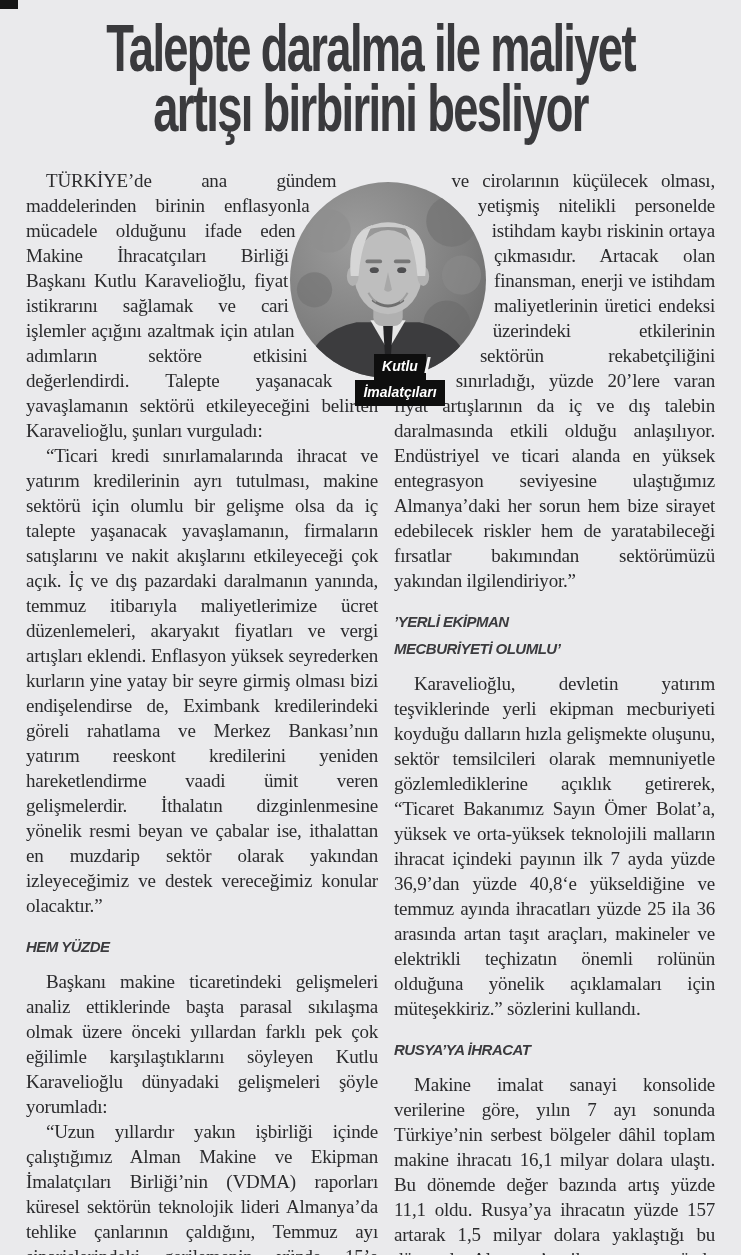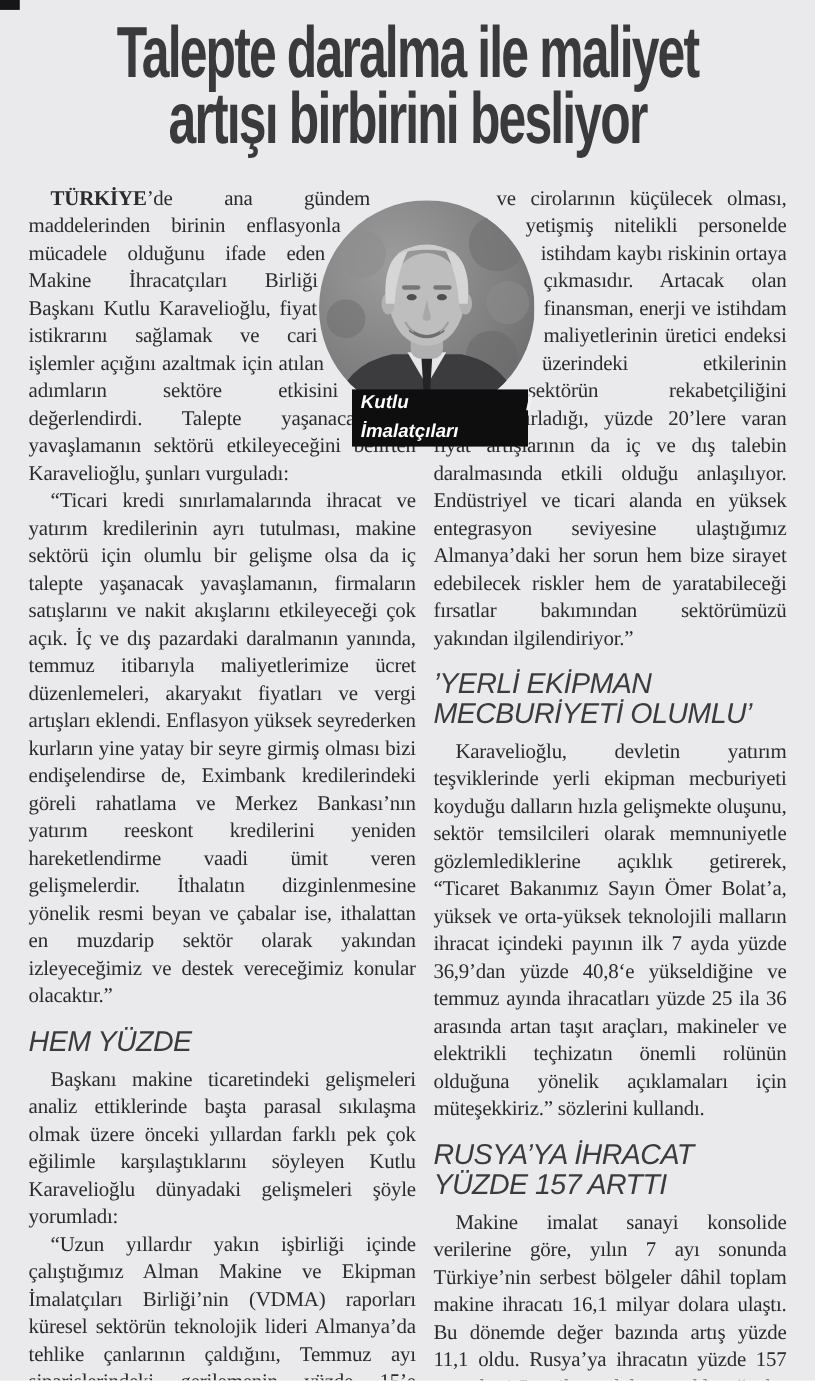--- a/index.html
+++ b/index.html
@@ -44,27 +44,27 @@
   .para {
     margin:0;
     font-size:19px;
     line-height:25px;
     text-align:justify;
     text-indent:20px;
     letter-spacing:-0.2px;
     color:#2b2b2d;
   }
   .para.noindent { text-indent:0; }
-  .lead-word { font-weight:bold; }
+  .lead-word { font-weight:normal; }
   .sec-heading {
     margin:15px 0 9px 0;
     font-family:"Liberation Sans", sans-serif;
-    font-weight:normal;
+    font-weight:bold;
     font-style:italic;
-    font-size:26px;
+    font-size:15px;
     line-height:27px;
     letter-spacing:-0.5px;
     color:#3b3b3e;
   }
   .sh-line { display:block; }
   
   .photo-spacer-left {
     float:right; width:100px; height:245px;
     shape-outside:circle(106px at 116px 114px);
   }
@@ -76,24 +76,24 @@
   .photo {
     position:absolute; margin:0;
     left:290px; top:182px;
     width:196px; height:196px;
   }
   .photo svg { display:block; width:196px; height:196px; }
   .caption {
     position:absolute;
     left:30px; top:172px;
     width:160px;
-    display:flex; flex-direction:column; 
+    display:flex; flex-direction:column; align-items:center;
     font-family:"Liberation Sans", sans-serif;
     font-weight:bold; font-style:italic;
-    font-size:17px; line-height:20px;
+    font-size:14px; line-height:20px;
   }
   .cap-line {
     background:#0e0e0e; color:#ffffff;
     padding:2px 8px 4px 8px;
     white-space:nowrap;
   }
   .cap-line1 { position:relative; }
   .cap-line1:after {
     content:""; position:absolute; right:-3px; top:3px;
     width:3px; height:16px; background:#f2f2f2; transform:skewX(-12deg);
@@ -127,21 +127,20 @@
     <div class="col col-right">
       <div class="photo-spacer-right"></div>
       <p class="para noindent">ve cirolarının küçülecek olması, yetişmiş nitelikli personelde istihdam kaybı riskinin ortaya çıkmasıdır. Artacak olan finansman, enerji ve istihdam maliyetlerinin üretici endeksi üzerindeki etkilerinin sektörün rekabetçiliğini sınırladığı, yüzde 20’lere varan fiyat artışlarının da iç ve dış talebin daralmasında etkili olduğu anlaşılıyor. Endüstriyel ve ticari alanda en yüksek entegrasyon seviyesine ulaştığımız Almanya’daki her sorun hem bize sirayet edebilecek riskler hem de yaratabileceği fırsatlar bakımından sektörümüzü yakından ilgilendiriyor.”</p>
       <h2 class="sec-heading">
         <span class="sh-line">’YERLİ EKİPMAN</span>
         <span class="sh-line">MECBURİYETİ OLUMLU’</span>
       </h2>
       <p class="para">Karavelioğlu, devletin yatırım teşviklerinde yerli ekipman mecburiyeti koyduğu dalların hızla gelişmekte oluşunu, sektör temsilcileri olarak memnuniyetle gözlemlediklerine açıklık getirerek, “Ticaret Bakanımız Sayın Ömer Bolat’a, yüksek ve orta-yüksek teknolojili malların ihracat içindeki payının ilk 7 ayda yüzde 36,9’dan yüzde 40,8‘e yükseldiğine ve temmuz ayında ihracatları yüzde 25 ila 36 arasında artan taşıt araçları, makineler ve elektrikli teçhizatın önemli rolünün olduğuna yönelik açıklamaları için müteşekkiriz.” sözlerini kullandı.</p>
       <h2 class="sec-heading">
         <span class="sh-line">RUSYA’YA İHRACAT</span>
-        <span class="sh-line">YÜZDE 157 ARTTI</span>
       </h2>
       <p class="para">Makine imalat sanayi konsolide verilerine göre, yılın 7 ayı sonunda Türkiye’nin serbest bölgeler dâhil toplam makine ihracatı 16,1 milyar dolara ulaştı. Bu dönemde değer bazında artış yüzde 11,1 oldu. Rusya’ya ihracatın yüzde 157 artarak 1,5 milyar dolara yaklaştığı bu dönemde, Almanya’ya ihracat artışı yüzde 11,6, ABD’ye ihracat artışı yüzde 15,2 oldu. Yüzde 19 artışla 2 milyar dolara ulaşan temmuz ihracatı, son 12 aylık makina ihracatı yüzde 15,8 artarak 27,5 milyar dolara yükseldi.</p>
     </div>
 
   </div>
 
   <figure class="photo">
     <svg viewBox="0 0 200 200" aria-hidden="true">
       <defs>
         <clipPath id="pc">

